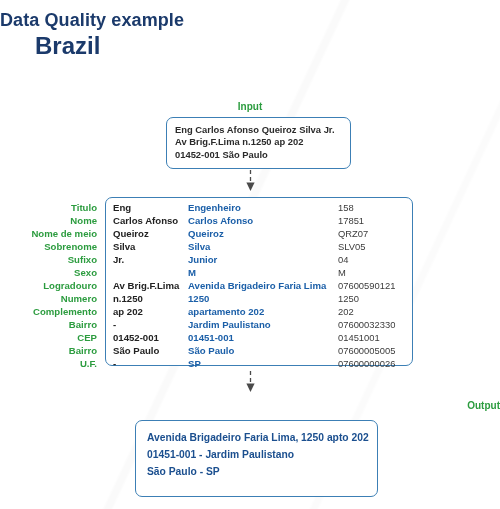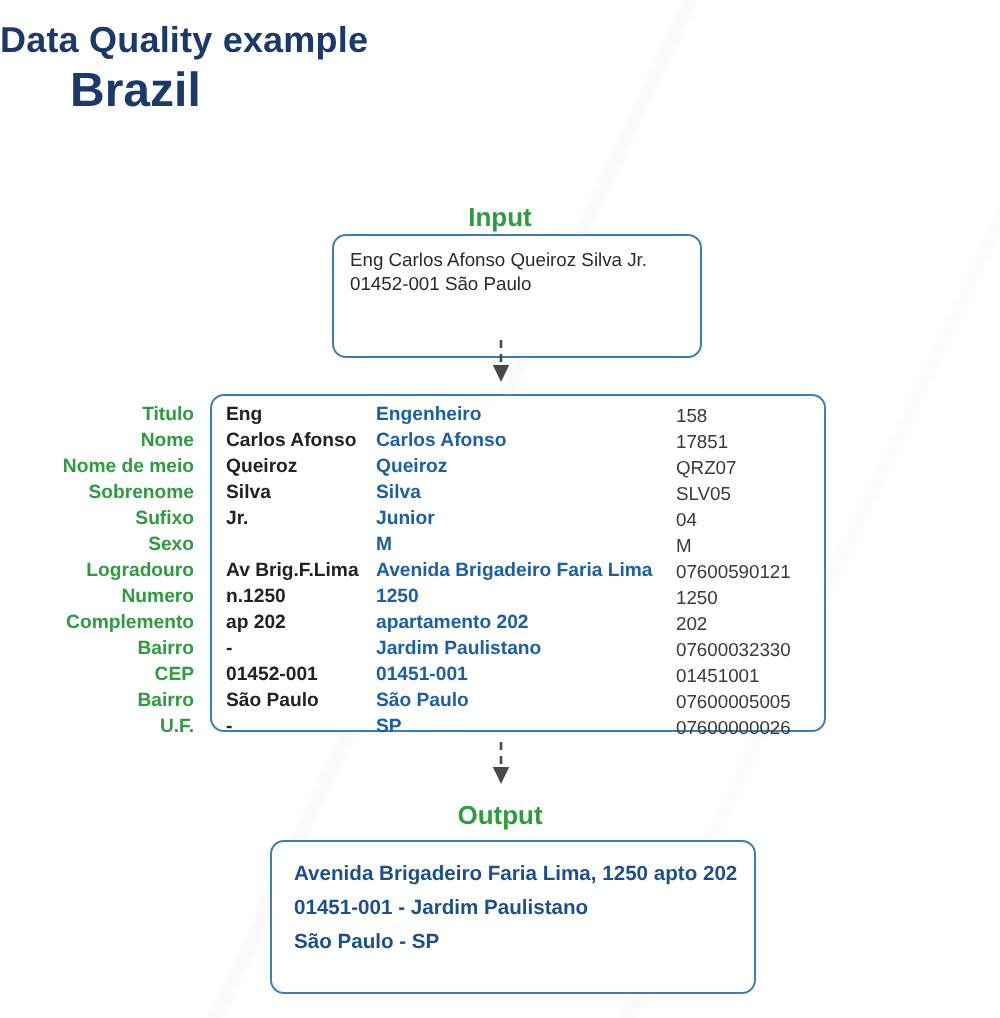--- a/index.html
+++ b/index.html
@@ -49,42 +49,43 @@
     margin-top: 1px;
     padding-left: 35px;
   }
 
   
   .caption {
     position: absolute;
     width: 500px;
     left: 0;
     text-align: center;
-    font-size: 13px;
+    font-size: 10px;
     font-weight: bold;
     color: #2c9c3f;
   }
   .caption-input  { top: 101px; }
-  .caption-output { top: 400px; }
+  .caption-output { top: 400px; text-align: right; }
 
   
   .panel {
     position: absolute;
     border: 1.3px solid #3c7fb5;
     border-radius: 7px;
     background: #ffffff;
     box-sizing: border-box;
   }
 
   .panel-input {
     left: 166px;
     top: 117px;
     width: 185px;
-    height: 62px;
+    height: 52px;
     padding: 6px 0 0 8px;
+    font-weight: bold;
   }
   .panel-input .line {
     font-size: 9.4px;
     color: #2b2b2b;
     line-height: 12.4px;
     white-space: nowrap;
   }
 
   .panel-table {
     left: 105px;
@@ -169,20 +170,21 @@
 
 <div class="title-wrap">
   <div class="title-main">Data Quality example</div>
   <div class="title-sub">Brazil</div>
 </div>
 
 <div class="caption caption-input">Input</div>
 
 <div class="panel panel-input">
   <div class="line">Eng Carlos Afonso Queiroz Silva Jr.</div>
+  <div class="line">Av Brig.F.Lima n.1250 ap 202</div>
   <div class="line">01452-001 São Paulo</div>
 </div>
 
 <div class="arrow arrow-1">
   <svg width="11" height="22" viewBox="0 0 11 22" aria-hidden="true">
     <line x1="5.5" y1="0" x2="5.5" y2="13" stroke="#4a4a4a" stroke-width="1.3" stroke-dasharray="4 3"></line>
     <polygon points="5.5,21 1.4,12.5 9.6,12.5" fill="#4a4a4a"></polygon>
   </svg>
 </div>
 

